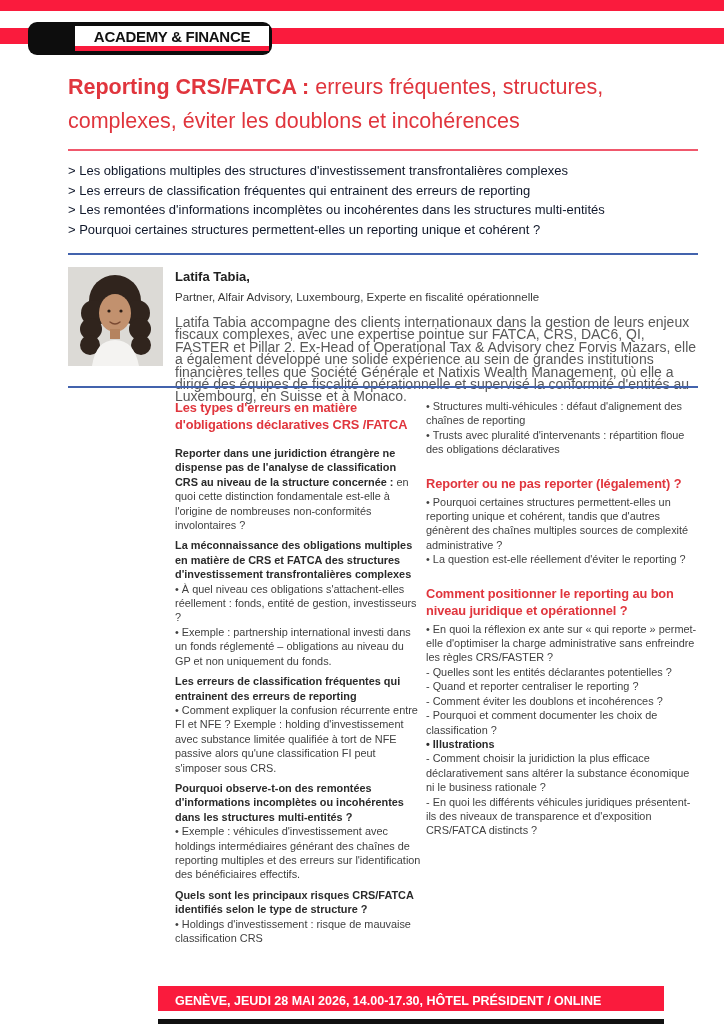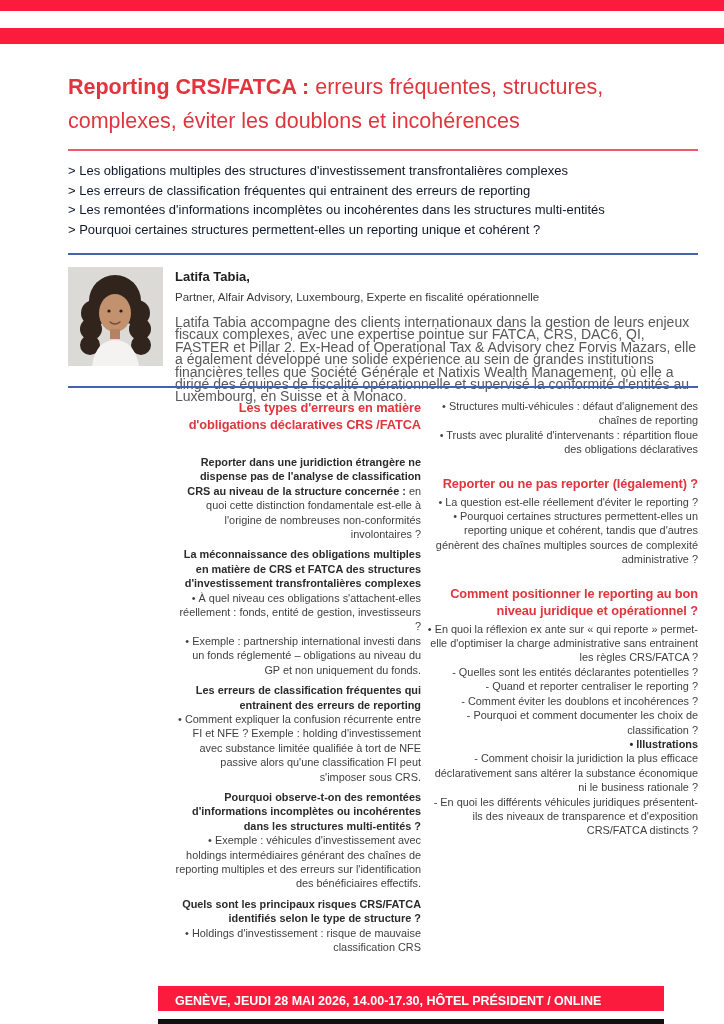--- a/index.html
+++ b/index.html
@@ -33,41 +33,47 @@
   
   .photo{position:absolute;left:68px;top:267px;width:95px;height:99px;overflow:hidden;background:#dcdad6;}
   .speaker-name{position:absolute;left:175px;top:269px;font-size:13px;font-weight:bold;color:#222222;}
   .speaker-role{position:absolute;left:175px;top:291px;font-size:11.5px;color:#3a3a3a;}
   .speaker-bio{position:absolute;left:175px;top:316px;width:522px;font-size:14px;line-height:12.4px;color:#585858;}
 
   
   .col{position:absolute;top:399px;font-size:10.9px;line-height:14.4px;color:#3f3f3f;}
   .col-left{left:175px;width:246px;}
   .col-right{left:426px;width:272px;}
-  .blk{margin:0;text-align:right;}
+  .blk{margin:0;}
   .blk.heading{font-weight:bold;color:#e0353d;font-size:12.8px;line-height:17px;letter-spacing:-0.1px;margin:18px 0 3px 0;}
   .blk.heading:first-child{margin-top:0;}
   .blk.bold{font-weight:bold;color:#2b2b2b;margin-top:6px;}
-  .blk.lead{margin-top:22px;}
+  .blk.lead{margin-top:13px;}
   .blk.lead .b{font-weight:bold;color:#2b2b2b;}
   .blk.bullet-bold{font-weight:bold;color:#2b2b2b;}
 
   
   .banner{position:absolute;left:158px;top:986px;width:506px;height:25px;background:#fa1b3d;
     color:#ffffff;font-weight:bold;font-size:12.5px;line-height:31px;padding-left:17px;box-sizing:border-box;white-space:nowrap;}
   .footer-bar{position:absolute;left:158px;top:1019px;width:506px;height:5px;background:#111111;}
 </style>
 </head>
 <body>
 
 <div class="page">
 
   <div class="top-bar"></div>
   <div class="logo-band"></div>
 
+  <div class="logo">
+    <div class="logo-inner">
+      <span class="logo-text">ACADEMY &amp; FINANCE</span>
+      <div class="logo-redline"></div>
+    </div>
+  </div>
 
   <div class="title">
     <span class="tb">Reporting CRS/FATCA :</span><span> erreurs fréquentes, structures, complexes, éviter les doublons et incohérences</span>
   </div>
 
   <div class="rule rule-red"></div>
 
   <div class="highlights">
     <div>&gt; Les obligations multiples des structures d'investissement transfrontalières complexes</div>
     <div>&gt; Les erreurs de classification fréquentes qui entrainent des erreurs de reporting</div>
@@ -115,24 +121,24 @@
       <div class="blk bullet">• Comment expliquer la confusion récurrente entre FI et NFE ? Exemple : holding d'investissement avec substance limitée qualifiée à tort de NFE passive alors qu'une classification FI peut s'imposer sous CRS.</div>
       <div class="blk bold">Pourquoi observe-t-on des remontées d'informations incomplètes ou incohérentes dans les structures multi-entités ?</div>
       <div class="blk bullet">• Exemple : véhicules d'investissement avec holdings intermédiaires générant des chaînes de reporting multiples et des erreurs sur l'identification des bénéficiaires effectifs.</div>
       <div class="blk bold">Quels sont les principaux risques CRS/FATCA identifiés selon le type de structure ?</div>
       <div class="blk bullet">• Holdings d'investissement : risque de mauvaise classification CRS</div>
     </div>
   <div class="col col-right" id="col-right">
       <div class="blk bullet">• Structures multi-véhicules : défaut d'alignement des chaînes de reporting</div>
       <div class="blk bullet">• Trusts avec pluralité d'intervenants : répartition floue des obligations déclaratives</div>
       <div class="blk heading">Reporter ou ne pas reporter (légalement) ?</div>
+      <div class="blk bullet">• Pourquoi certaines structures permettent-elles un reporting unique et cohérent, tandis que d'autres génèrent des chaînes multiples sources de complexité administrative ?</div>
       <div class="blk bullet">• La question est-elle réellement d'éviter le reporting ?</div>
-      <div class="blk bullet">• Pourquoi certaines structures permettent-elles un reporting unique et cohérent, tandis que d'autres génèrent des chaînes multiples sources de complexité administrative ?</div>
       <div class="blk heading">Comment positionner le reporting au bon niveau juridique et opérationnel ?</div>
-      <div class="blk bullet">• En quoi la réflexion ex ante sur « qui reporte » permet-elle d'optimiser la charge administrative sans entrainent les règles CRS/FATCA ?</div>
+      <div class="blk bullet">• En quoi la réflexion ex ante sur « qui reporte » permet-elle d'optimiser la charge administrative sans enfreindre les règles CRS/FASTER ?</div>
       <div class="blk dash">- Quelles sont les entités déclarantes potentielles ?</div>
       <div class="blk dash">- Quand et reporter centraliser le reporting ?</div>
       <div class="blk dash">- Comment éviter les doublons et incohérences ?</div>
       <div class="blk dash">- Pourquoi et comment documenter les choix de classification ?</div>
       <div class="blk bullet-bold">• Illustrations</div>
       <div class="blk dash">- Comment choisir la juridiction la plus efficace déclarativement sans altérer la substance économique ni le business rationale ?</div>
       <div class="blk dash">- En quoi les différents véhicules juridiques présentent-ils des niveaux de transparence et d'exposition CRS/FATCA distincts ?</div>
     </div>
 
   <div class="banner">

